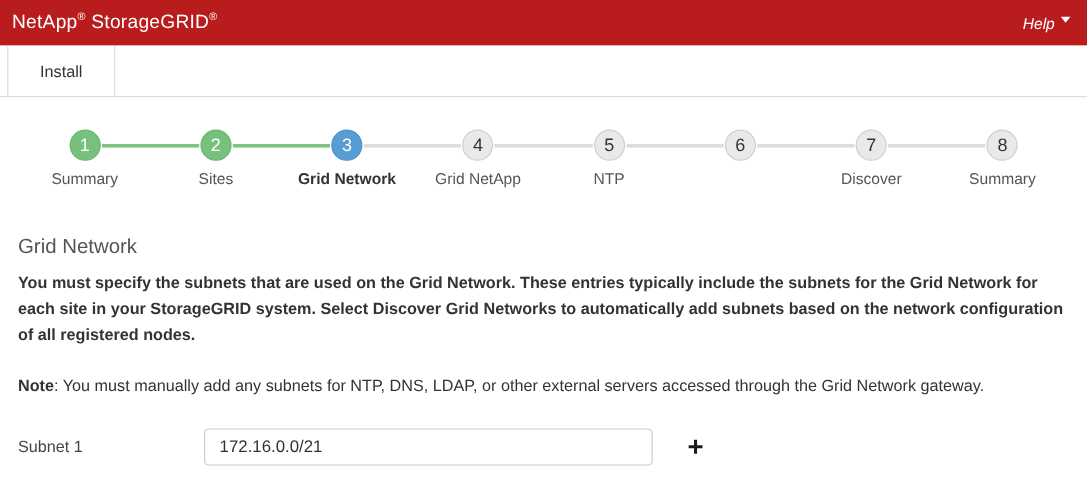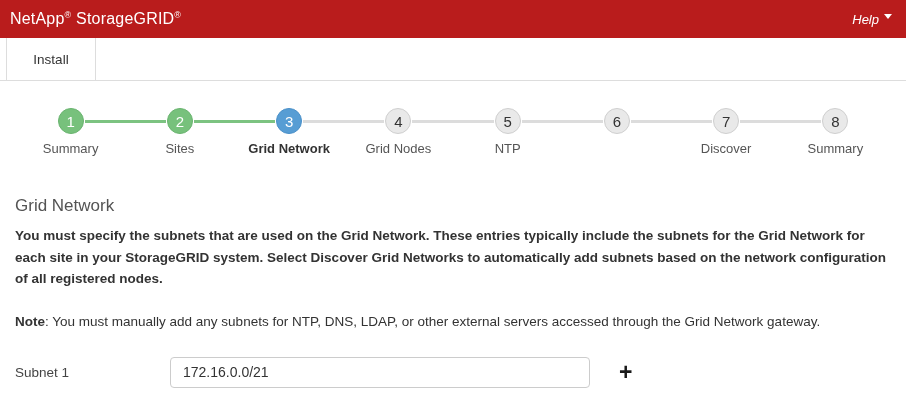--- a/index.html
+++ b/index.html
@@ -128,21 +128,21 @@
     display: flex;
     align-items: center;
   }
   .subnet-label {
     width: 130px;
     font-size: 13.5px;
     color: #444;
   }
   .subnet-input {
     margin-left: 25px;
-    width: 420px;
+    width: 374px;
     height: 31px;
     border: 1px solid #cccccc;
     border-radius: 4px;
     padding: 0 12px;
     font-size: 14px;
     color: #333;
     font-family: "Liberation Sans", "DejaVu Sans", sans-serif;
     outline: none;
   }
   .add-subnet-btn {
@@ -200,21 +200,21 @@
       <div class="step-label">Sites</div>
     </div>
     <div class="step active">
       <div class="connector todo"></div>
       <div class="step-circle">3</div>
       <div class="step-label">Grid Network</div>
     </div>
     <div class="step pending">
       <div class="connector todo"></div>
       <div class="step-circle">4</div>
-      <div class="step-label">Grid Nodes</div>
+      <div class="step-label">Grid NetApp</div>
     </div>
     <div class="step pending">
       <div class="connector todo"></div>
       <div class="step-circle">5</div>
       <div class="step-label">NTP</div>
     </div>
     <div class="step pending">
       <div class="connector todo"></div>
       <div class="step-circle">6</div>
     </div>

